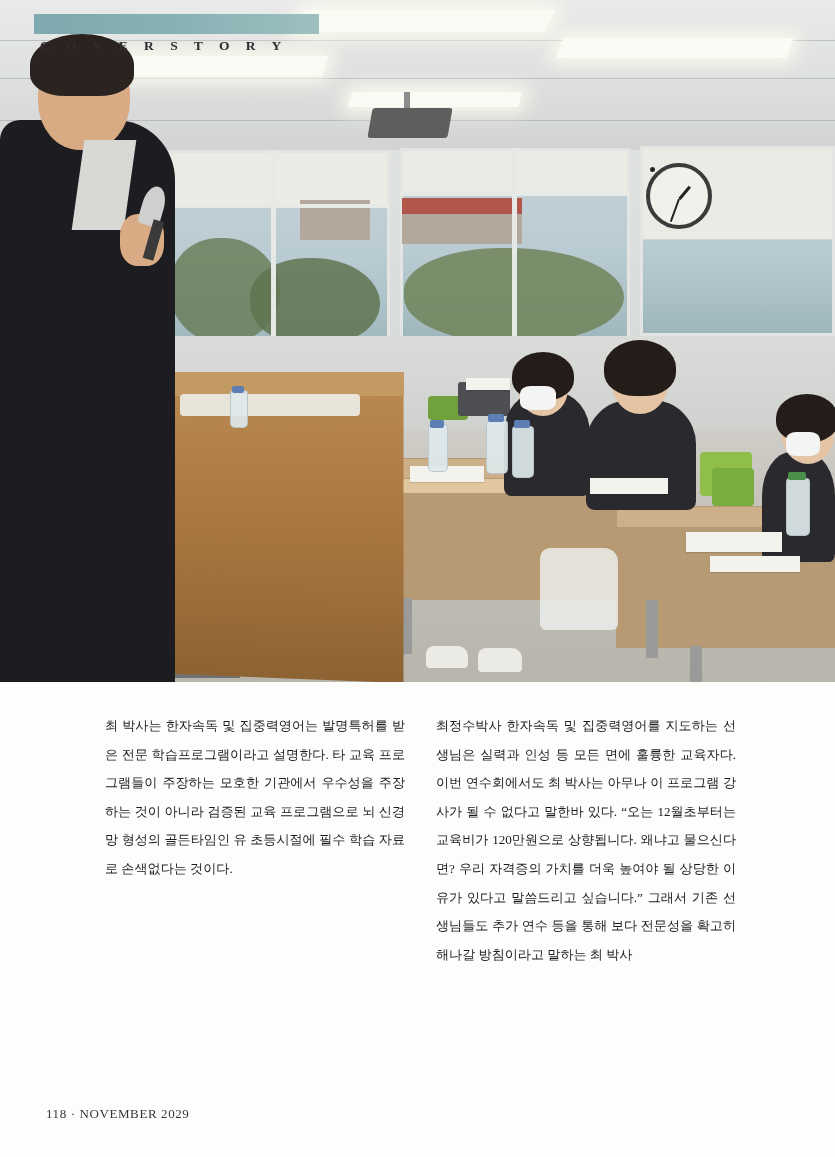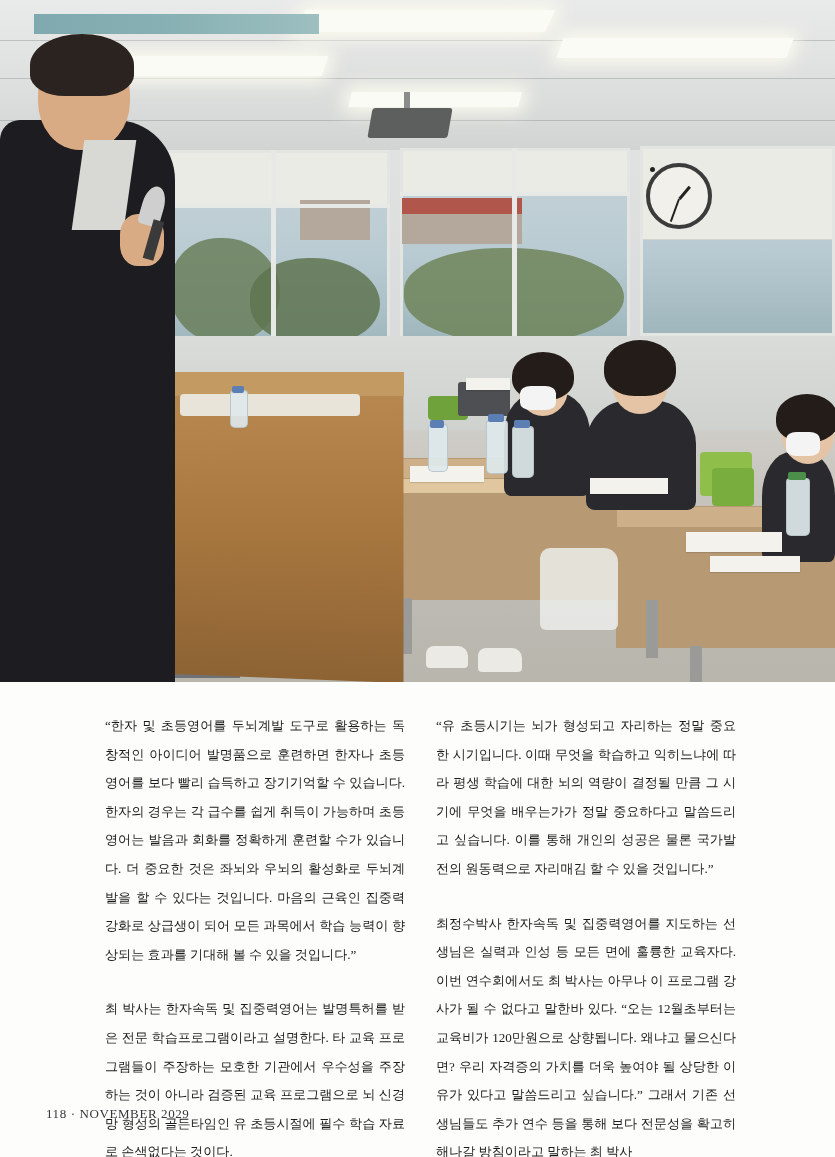--- a/index.html
+++ b/index.html
@@ -460,28 +460,27 @@
     <div class="speaker-head"></div>
     <div class="speaker-hair"></div>
     <div class="speaker-shirt"></div>
     <div class="hand-shape"></div>
     <div class="mic"></div>
     <div class="mic-stick"></div>
   </div>
 
   <div class="cover-header">
     <div class="cover-bar"></div>
+    <div class="cover-label">C O V E R   S T O R Y</div>
   </div>
 
   <div class="text-area">
     <div class="col left">
-      <p>“한자 및 초등영어를 두뇌계발 도구로 활용하는 독창적인 아이디어 발명품으로 훈련하면 한자나 초등영어를 보다 빨리 습득하고 장기기억할 수 있습니다. 한자의 경우는 각 급수를 쉽게 취득이 가능하며 초등영어는 발음과 회화를 정확하게 훈련할 수가 있습니다. 더 중요한 것은 좌뇌와 우뇌의 활성화로 두뇌계발을 할 수 있다는 것입니다. 마음의 근육인 집중력 강화로 상급생이 되어 모든 과목에서 학습 능력이 향상되는 효과를 기대해 볼 수 있을 것입니다.”</p>
       <p>최 박사는 한자속독 및 집중력영어는 발명특허를 받은 전문 학습프로그램이라고 설명한다. 타 교육 프로그램들이 주장하는 모호한 기관에서 우수성을 주장하는 것이 아니라 검증된 교육 프로그램으로 뇌 신경망 형성의 골든타임인 유 초등시절에 필수 학습 자료로 손색없다는 것이다.</p>
     </div>
     <div class="col right">
-      <p>“유 초등시기는 뇌가 형성되고 자리하는 정말 중요한 시기입니다. 이때 무엇을 학습하고 익히느냐에 따라 평생 학습에 대한 뇌의 역량이 결정될 만큼 그 시기에 무엇을 배우는가가 정말 중요하다고 말씀드리고 싶습니다. 이를 통해 개인의 성공은 물론 국가발전의 원동력으로 자리매김 할 수 있을 것입니다.”</p>
       <p>최정수박사 한자속독 및 집중력영어를 지도하는 선생님은 실력과 인성 등 모든 면에 훌륭한 교육자다. 이번 연수회에서도 최 박사는 아무나 이 프로그램 강사가 될 수 없다고 말한바 있다. “오는 12월초부터는 교육비가 120만원으로 상향됩니다. 왜냐고 물으신다면? 우리 자격증의 가치를 더욱 높여야 될 상당한 이유가 있다고 말씀드리고 싶습니다.” 그래서 기존 선생님들도 추가 연수 등을 통해 보다 전문성을 확고히 해나갈 방침이라고 말하는 최 박사</p>
     </div>
   </div>
 
   <div class="folio">118 · NOVEMBER 2029</div>
 
 </div>
 
 </body></html>

